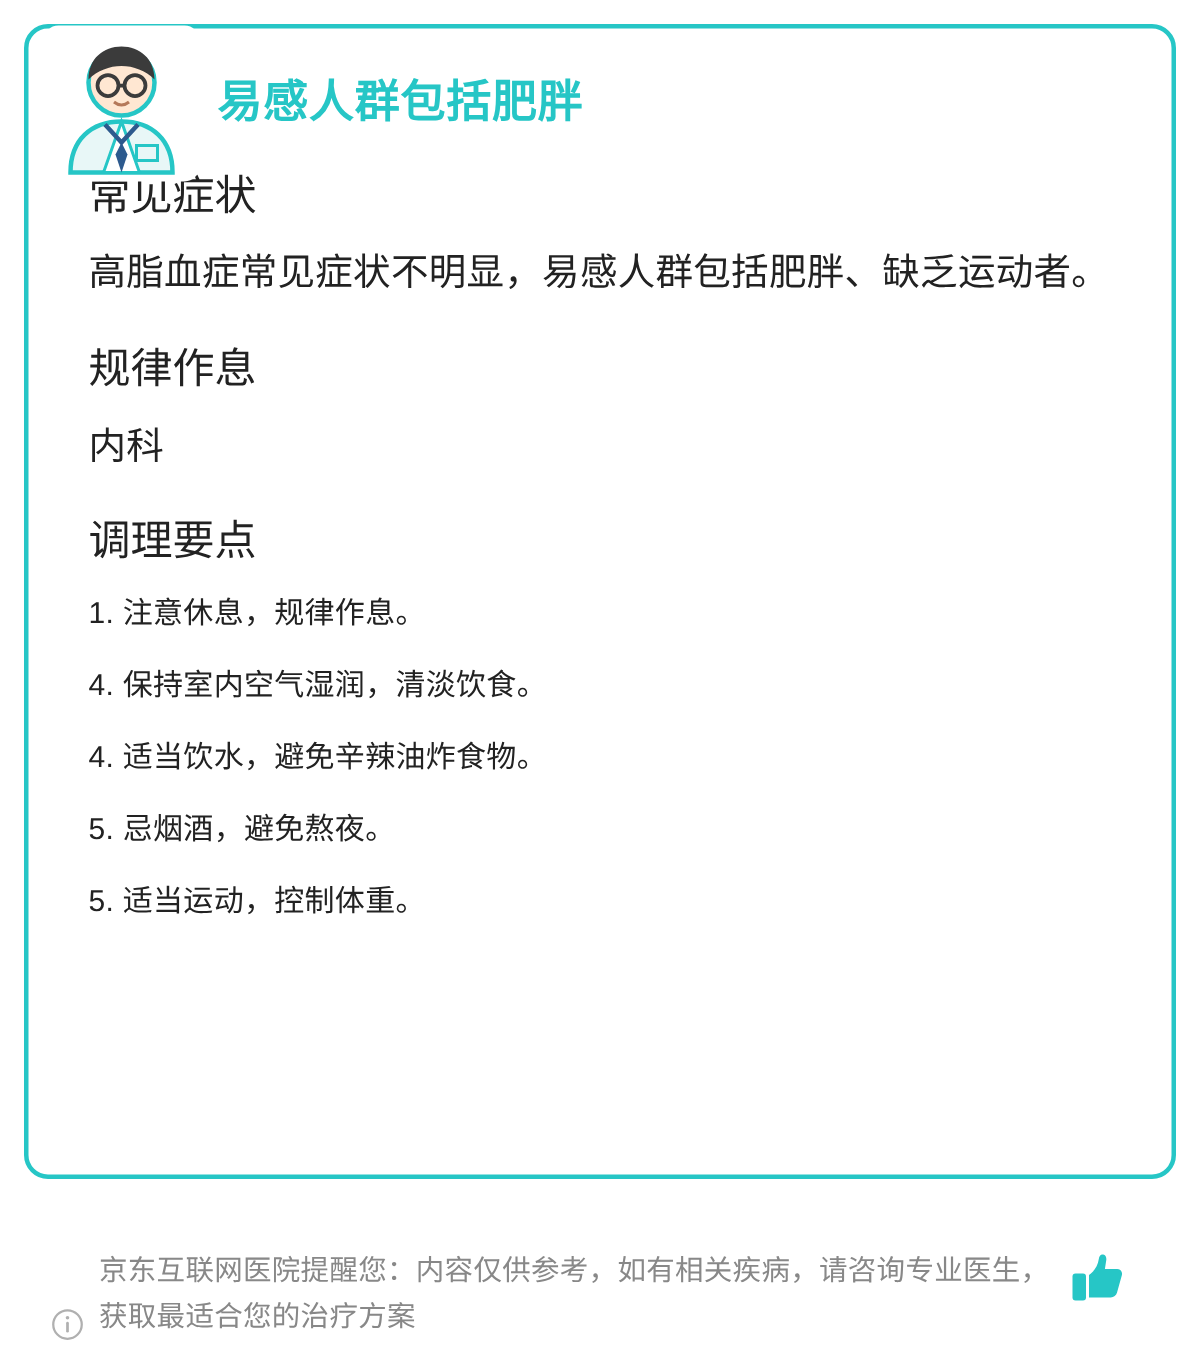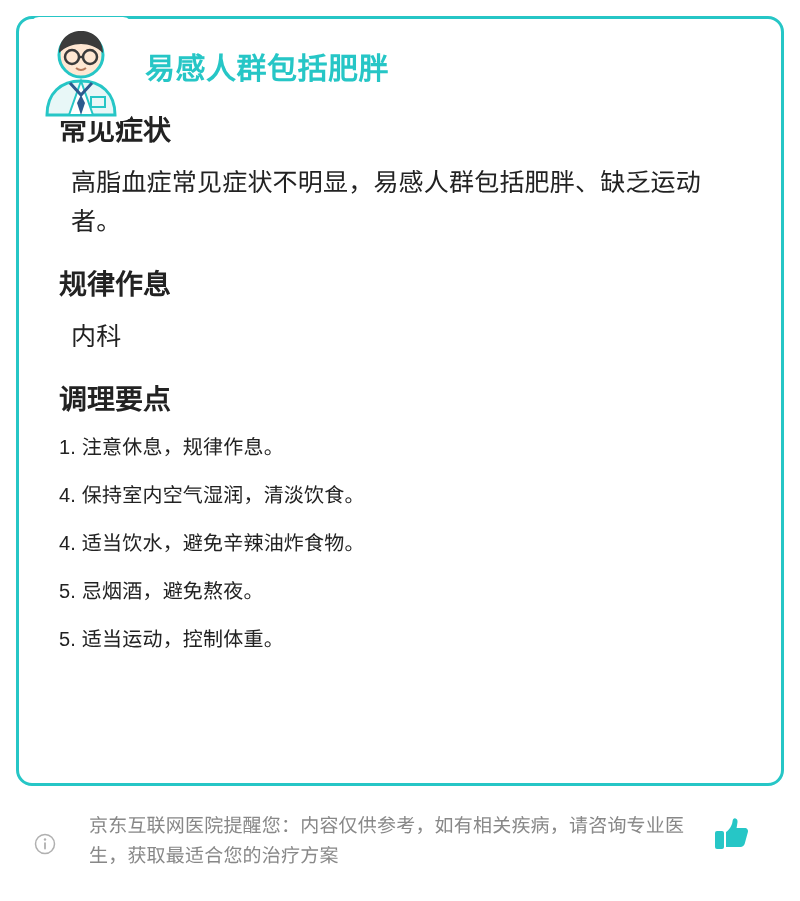--- a/index.html
+++ b/index.html
@@ -55,30 +55,30 @@
 
   .section {
     margin-top: 26px;
   }
   .section:first-of-type {
     margin-top: 34px;
   }
 
   h2.section-heading {
     font-size: 28px;
-    font-weight: bold;
+    font-weight: normal;
     color: #222222;
     margin: 0 0 14px 0;
     line-height: 1.3;
   }
 
   p.section-text {
     font-size: 25px;
     color: #222222;
-    margin: 12px;
+    margin: 0;
     line-height: 1.55;
     letter-spacing: 0.2px;
   }
 
   ol.points {
     list-style: none;
     margin: 10px 0 0 0;
     padding: 0;
   }
   ol.points li {
@@ -89,24 +89,23 @@
     letter-spacing: 0.2px;
   }
   ol.points li:last-child {
     margin-bottom: 0;
   }
 
   
   .footer {
     position: relative;
     display: flex;
-    align-items: center;
-    margin: 20px 16px 0 18px;
+    align-items: flex-end;
+    margin: 38px 16px 0 18px;
     min-height: 70px;
-    gap: 23px;
   }
   .footer-icon {
     flex: 0 0 auto;
     width: 22px;
     height: 22px;
     margin-top: 6px;
     margin-right: 10px;
   }
   .footer-text {
     flex: 1 1 auto;

